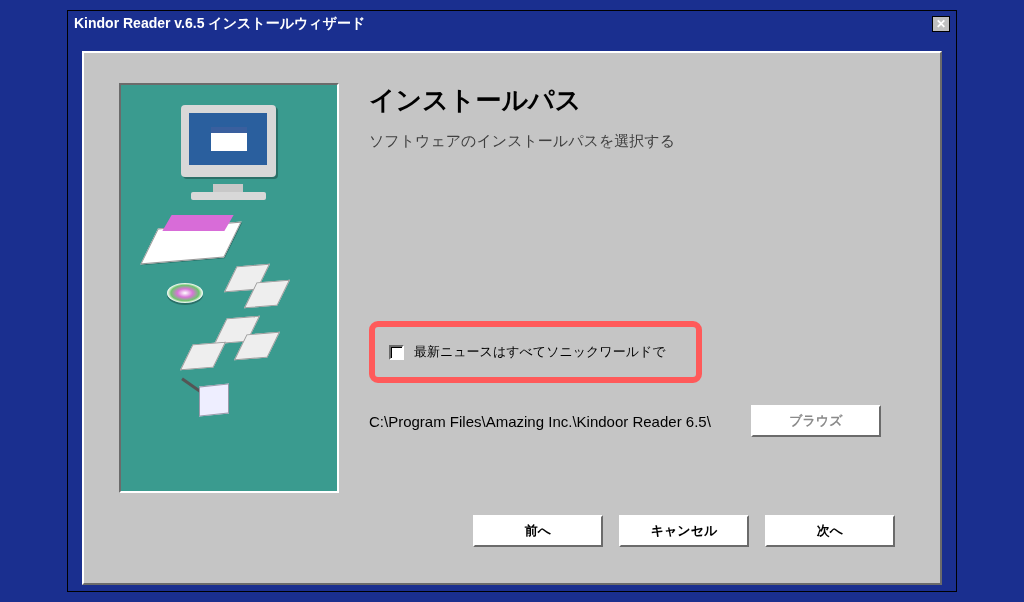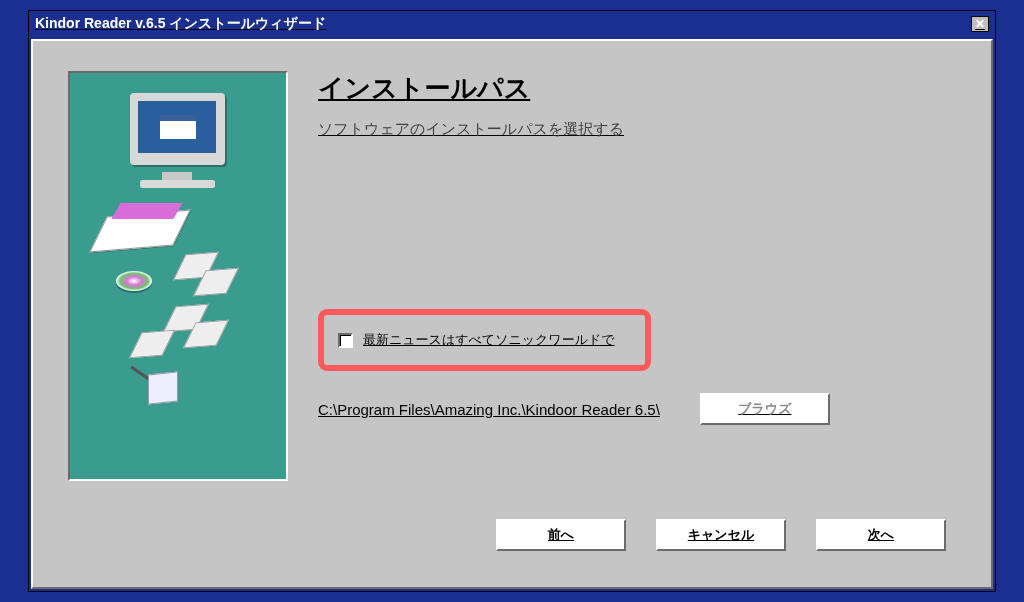--- a/index.html
+++ b/index.html
@@ -7,27 +7,26 @@
   background: #1a2f8f;
   font-family: "MS PGothic", "Meiryo", sans-serif;
   width: 1024px;
   height: 602px;
   overflow: hidden;
   display: flex;
   align-items: center;
   justify-content: center;
 }
 .outer-frame {
-  width: 968px;
+  width: 890px;
   height: 582px;
   background: #1a2f8f;
   border: 1px solid #000;
   display: flex;
   flex-direction: column;
-  text-decoration: underline;
 }
 .titlebar {
   background: #1a2f8f;
   color: #fff;
   padding: 4px 6px;
   font-size: 14px;
   font-weight: bold;
   display: flex;
   align-items: center;
   justify-content: space-between;
@@ -43,21 +42,21 @@
   font-size: 12px;
   font-family: Arial, sans-serif;
   cursor: pointer;
 }
 .dialog-body {
   flex: 1;
   background: #c5c5c5;
   border: 2px solid #fff;
   border-right-color: #6b6b6b;
   border-bottom-color: #6b6b6b;
-  margin: 2px;
+  margin: 14px;
   padding: 30px 35px 36px 35px;
   display: flex;
   flex-direction: column;
 }
 .content-row {
   display: flex;
   flex: 1;
   gap: 30px;
 }
 .sidebar-art {
@@ -135,21 +134,21 @@
   cursor: pointer;
 }
 .btn-disabled {
   color: #8a8a8a;
   text-shadow: 1px 1px 0 #fff;
   cursor: default;
 }
 .button-row {
   display: flex;
   justify-content: flex-end;
-  gap: 30px;
+  gap: 16px;
   margin-top: 22px;
   padding-right: 10px;
 }
 
 .monitor {
   position: absolute;
   top: 20px;
   left: 60px;
   width: 100px;
   height: 85px;

